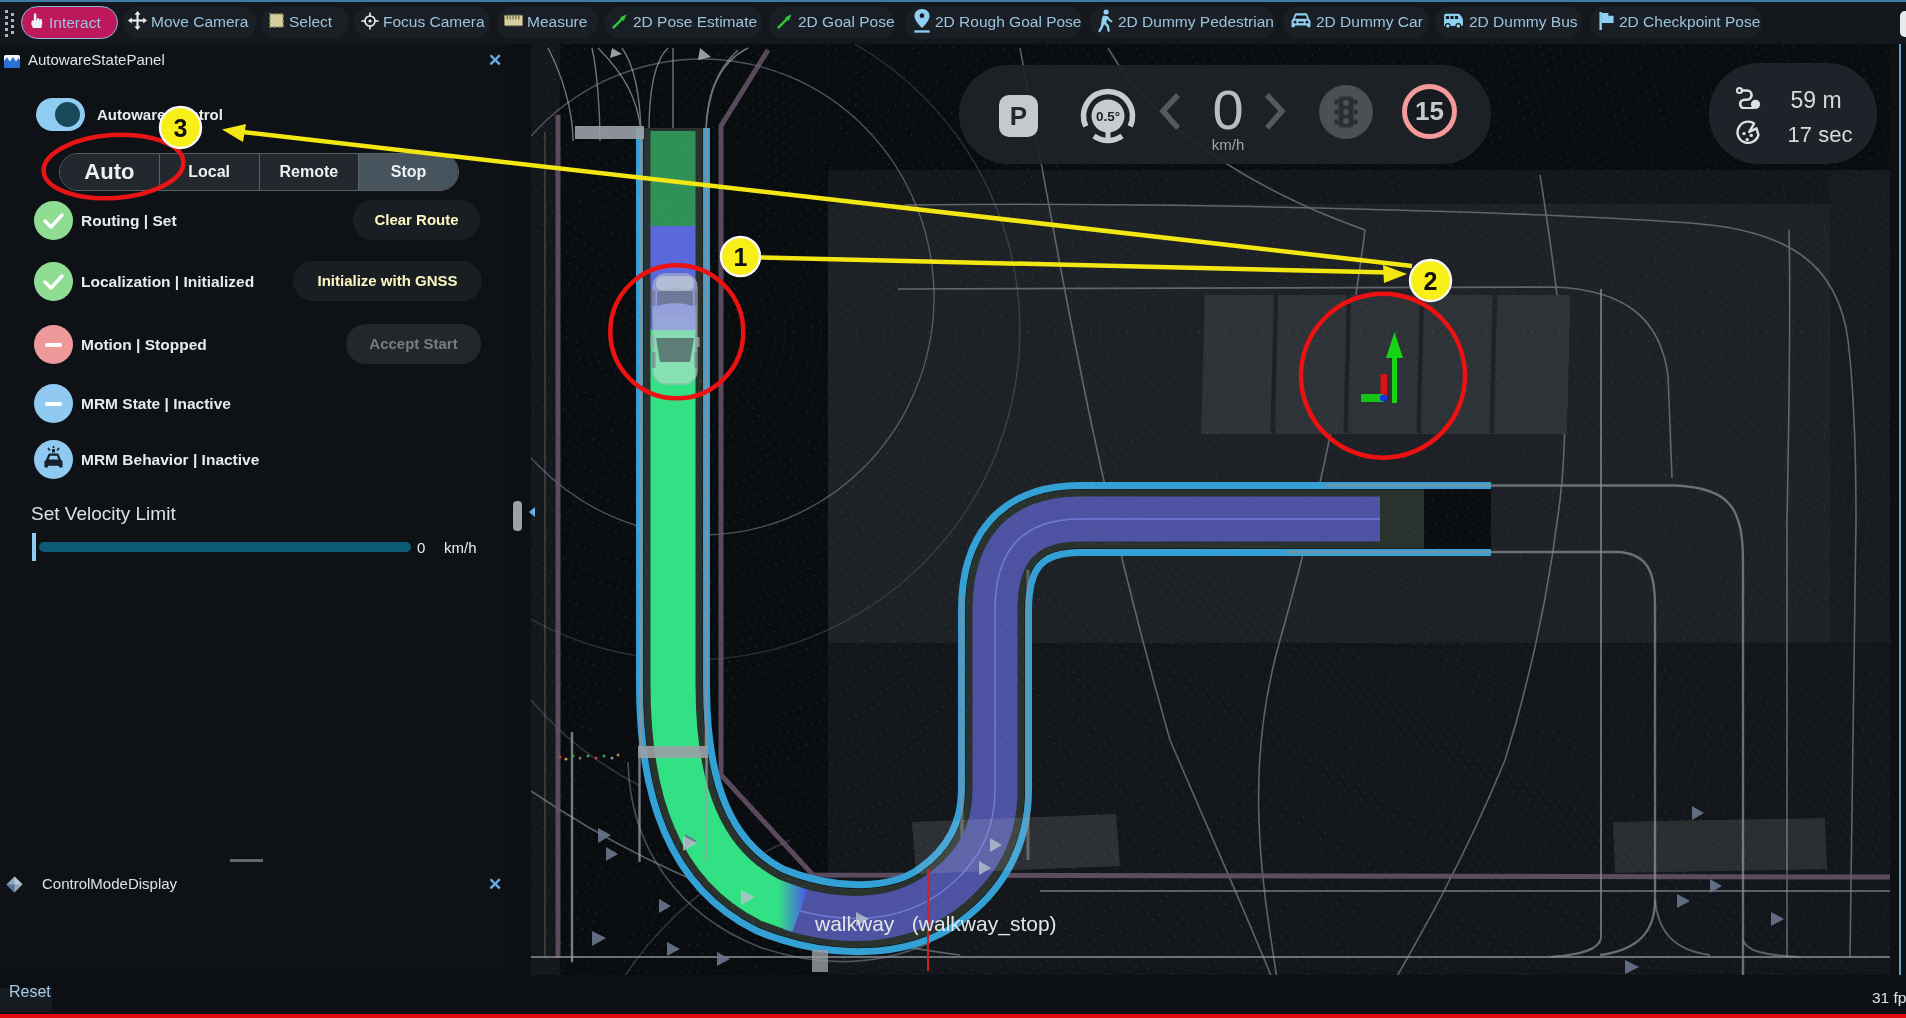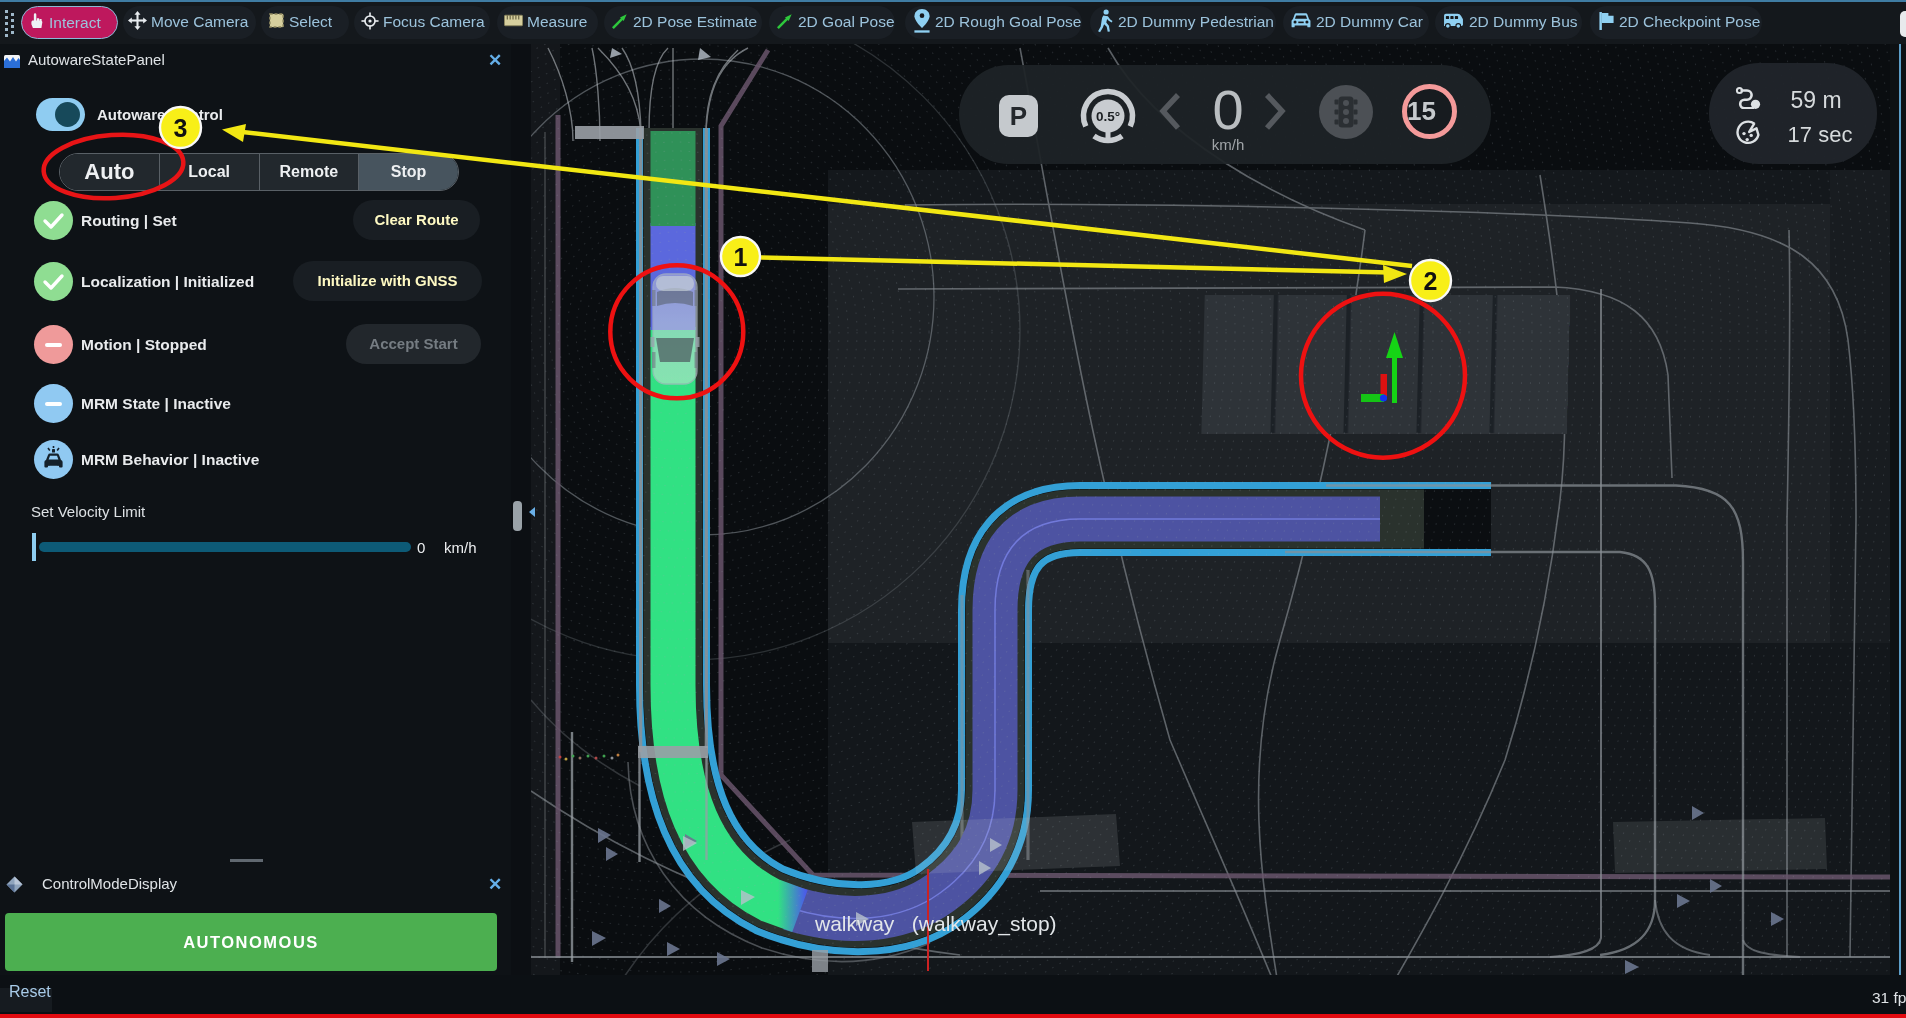--- a/index.html
+++ b/index.html
@@ -497,21 +497,21 @@
       <rect x="34.5" y="14.5" width="4" height="5" rx="1"></rect>
       <rect x="34.5" y="24.5" width="4" height="5" rx="1"></rect>
       <rect x="34.5" y="34.5" width="4" height="5" rx="1"></rect>
     </g>
     <g fill="#4c5055">
       <circle cx="27" cy="18" r="3"></circle>
       <circle cx="27" cy="27" r="3"></circle>
       <circle cx="27" cy="36" r="3"></circle>
     </g>
   </svg>
-<div class="abs hud" style="left:1402px;top:84px;width:55px;height:55px;border-radius:50%;border:5px solid #f49a9a;background:rgba(18,22,26,0.5);color:#c6cacd;font-size:26px;font-weight:bold;line-height:45px">15</div>
+<div class="abs hud" style="left:1402px;top:84px;width:55px;height:55px;border-radius:50%;border:5px solid #f49a9a;background:rgba(18,22,26,0.5);color:#c6cacd;font-size:26px;font-weight:bold;text-align:center;line-height:45px">15</div>
 <div class="abs hud" style="left:1709px;top:63px;width:168px;height:101px;border-radius:50px;background:rgba(33,38,43,0.93)"></div>
 <svg class="abs hud" style="left:1735px;top:86px" width="26" height="23" viewBox="0 0 26 23">
     <path d="M5.5 4.5 H12 a4.6 4.6 0 0 1 0 9.2 H9.5 a4.3 4.3 0 0 0 0 8.6 H19" fill="none" stroke="#dde1e4" stroke-width="2.6"></path>
     <circle cx="4.5" cy="4.5" r="2.6" fill="none" stroke="#dde1e4" stroke-width="2"></circle>
     <circle cx="20.5" cy="18.3" r="4.6" fill="#dde1e4"></circle>
   </svg>
 <div class="abs hud" style="left:1770px;top:87px;width:92px;text-align:center;color:#d6dadc;font-size:23px">59 m</div>
 <svg class="abs hud" style="left:1735px;top:120px" width="26" height="26" viewBox="0 0 26 26">
     <path d="M 19.5 3.8 A 10.6 10.6 0 1 0 23.4 14.9 L 21.5 8.3 L 14.2 11.9 L 19.5 3.2" fill="none" stroke="#dde1e4" stroke-width="2.4" stroke-linejoin="round"></path>
     <g fill="#dde1e4">
@@ -565,34 +565,33 @@
           <g stroke="#15212b" stroke-width="1.6">
             <line x1="14" y1="8" x2="15.8" y2="10.4"></line>
             <line x1="25" y1="8" x2="23.2" y2="10.4"></line>
             <line x1="19.5" y1="6" x2="19.5" y2="8"></line>
           </g>
           <circle cx="14.8" cy="24.2" r="1.4"></circle>
           <circle cx="24.2" cy="24.2" r="1.4"></circle>
         </g>
       </svg></div>
 <div class="rowlab" style="top:407px">MRM Behavior | Inactive</div>
-<div class="abs" style="left:31px;top:459px;color:#dde1e4;font-size:15px">Set Velocity Limit</div>
+<div class="abs" style="left:31px;top:459px;color:#dde1e4;font-size:19px">Set Velocity Limit</div>
 <div class="abs" style="left:32px;top:488.5px;width:3.5px;height:28px;background:#8ecdf0"></div>
 <div class="abs" style="left:39px;top:498px;width:372px;height:9.5px;border-radius:5px;background:#0d5a76"></div>
 <div class="abs" style="left:417px;top:495px;color:#eceef0;font-size:15px">0</div>
 <div class="abs" style="left:444px;top:495px;color:#eceef0;font-size:15px">km/h</div>
 <div class="abs" style="left:230px;top:815px;width:33px;height:3px;background:#606870"></div>
 <svg class="abs" style="left:6px;top:832px" width="17" height="17" viewBox="0 0 17 17">
       <polygon points="8.5,0.5 16.5,8.5 8.5,16.5 0.5,8.5" fill="#8fa4bd"></polygon>
       <polygon points="8.5,0.5 16.5,8.5 8.5,8.5" fill="#b9c6d8"></polygon>
       <polygon points="8.5,8.5 8.5,16.5 0.5,8.5" fill="#5a7296"></polygon>
     </svg>
 <div class="abs ptitle" style="left:42px;top:831px">ControlModeDisplay</div>
 <div class="abs pclose" style="left:488px;top:830px">✕</div>
-<div class="abs" style="left:5px;top:869px;width:492px;height:58px;border-radius:4px;background:#4caf50;color:#fff;font-size:16.5px;font-weight:bold;letter-spacing:1.5px;text-align:center;line-height:58px">AUTONOMOUS</div>
 </div>
 <div class="abs" id="scrollcol">
     <div class="abs" style="left:2px;top:457px;width:9px;height:30px;border-radius:4px;background:#9aa2a8"></div>
     <svg class="abs" style="left:17px;top:462px" width="8" height="12">
       <polygon points="7,1 1,6 7,11" fill="#6ab0e8"></polygon>
     </svg>
   </div>
 <div class="abs" id="rightcol">
     <div class="abs" style="left:9px;top:0;width:2px;height:931px;background:#5e9fc9"></div>
   </div>

